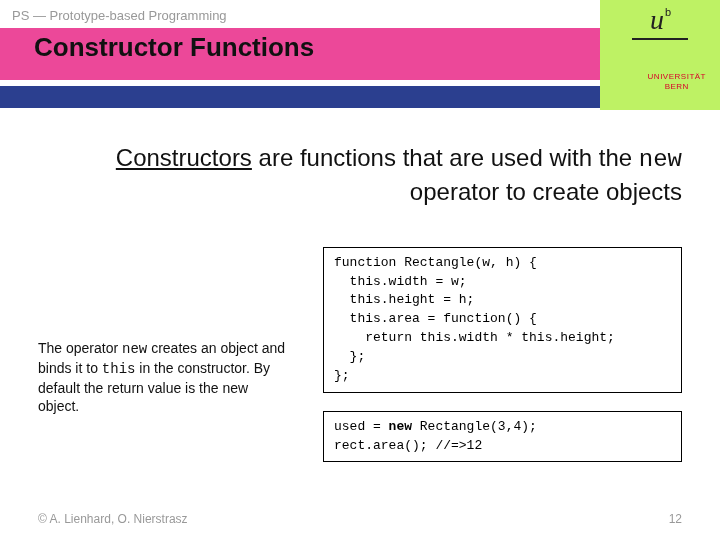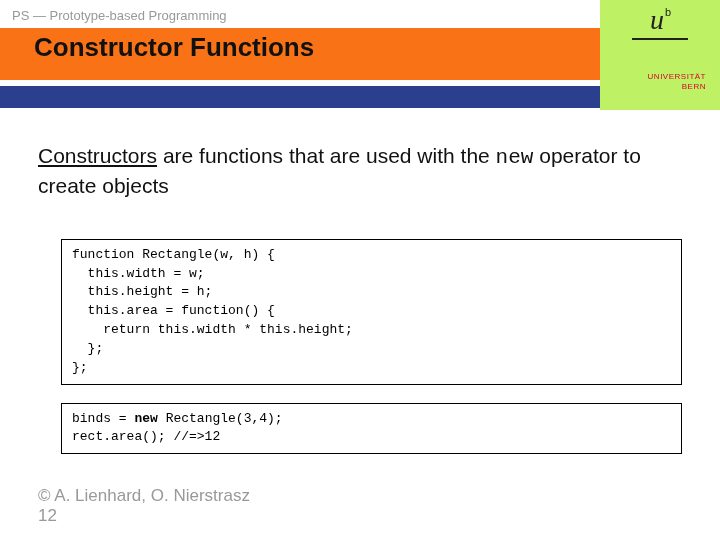--- a/index.html
+++ b/index.html
@@ -27,35 +27,35 @@
     font-size: 11px; color: #222; vertical-align: top;
     position: relative; top: 6px; left: 1px;
   }
   .logo-bar {
     width: 56px; height: 2px; background: #222;
     margin: 2px auto 0;
   }
   .uni-text {
     position: absolute; top: 72px; right: 14px;
     font-size: 8px; color: #d8002a; line-height: 1.3;
-    text-align: right; letter-spacing: 0.5px;
+    text-align: center; letter-spacing: 0.5px;
   }
   .title-band {
-    height: 52px; background: #f97316;
+    height: 52px; background: #ec4899;
     padding: 4px 0 0 34px;
   }
   .title-band h1 {
     font-size: 26px; font-weight: bold; color: #111;
   }
   .blue-band {
     height: 22px; background: #2b3f8f; margin-top: 6px;
   }
   .content { padding: 34px 38px 0 38px; }
   .intro {
-    font-size: 21px; line-height: 1.35; color: #111;
+    font-size: 24px; line-height: 1.35; color: #111; text-align: right;
   }
   .intro .u { text-decoration: underline; }
   .intro code {
     font-family: "Courier New", monospace;
   }
   .cols {
     display: flex; margin-top: 38px; gap: 14px;
   }
   .left {
     width: 248px;
@@ -68,21 +68,21 @@
     border: 1px solid #000;
     font-family: "Courier New", monospace;
     font-size: 13px; line-height: 1.45;
     padding: 6px 10px;
     white-space: pre;
     margin-bottom: 18px;
   }
   .footer {
     position: absolute; bottom: 14px; left: 38px; right: 38px;
     display: flex; justify-content: space-between;
-    font-size: 17px; color: #999; flex-direction: column;
+    font-size: 12px; color: #999;
   }
   b { font-weight: bold; }
 </style>
 </head>
 <body>
 
 <div class="header-top">PS — Prototype-based Programming</div>
 
 <div class="logo-area">
   <span class="logo-u">u</span><span class="logo-b">b</span>
@@ -97,29 +97,32 @@
   <h1>Constructor Functions</h1>
 </div>
 <div class="blue-band"></div>
 
 <div class="content">
   <p class="intro">
     <span class="u">Constructors</span><span> are functions that are used with the </span><code>new</code><span> operator to create objects</span>
   </p>
 
   <div class="cols">
+    <div class="left">
+      <span>The operator </span><code>new</code><span> creates an object and binds it to </span><code>this</code><span> in the constructor. By default the return value is the new object.</span>
+    </div>
     <div class="right">
       <div class="codebox">function Rectangle(w, h) {
   this.width = w;
   this.height = h;
   this.area = function() {
     return this.width * this.height;
   };
 };</div>
-      <div class="codebox"><span>binds = </span><b>new</b><span> Rectangle(3,4);
+      <div class="codebox"><span>used = </span><b>new</b><span> Rectangle(3,4);
 rect.area(); //=&gt;12</span></div>
     </div>
   </div>
 </div>
 
 <div class="footer">
   <span>© A. Lienhard, O. Nierstrasz</span>
   <span>12</span>
 </div>
 

